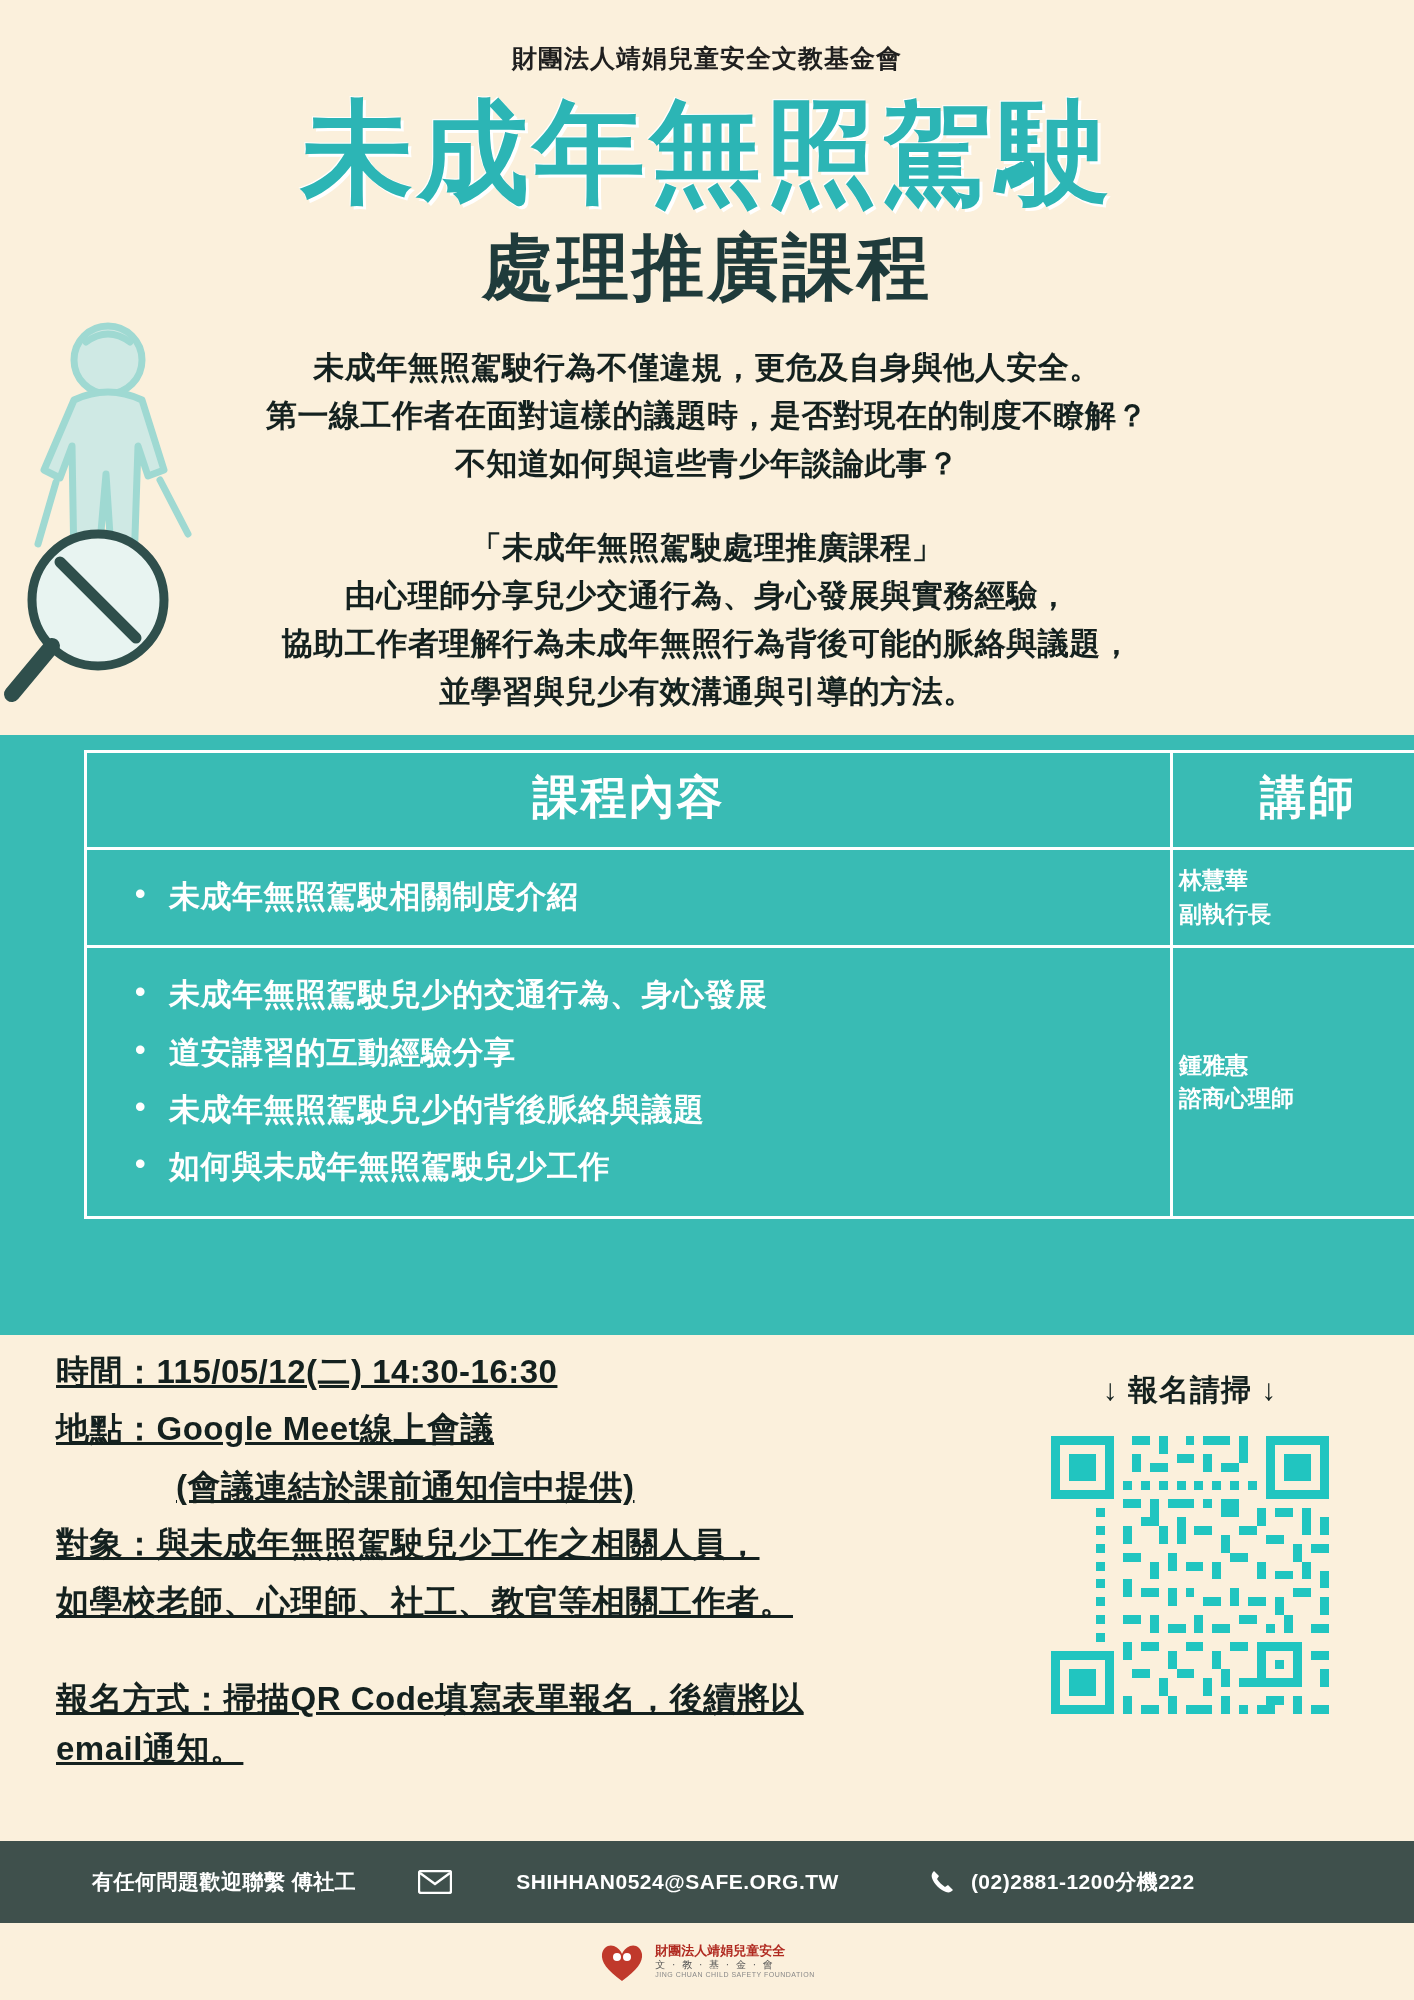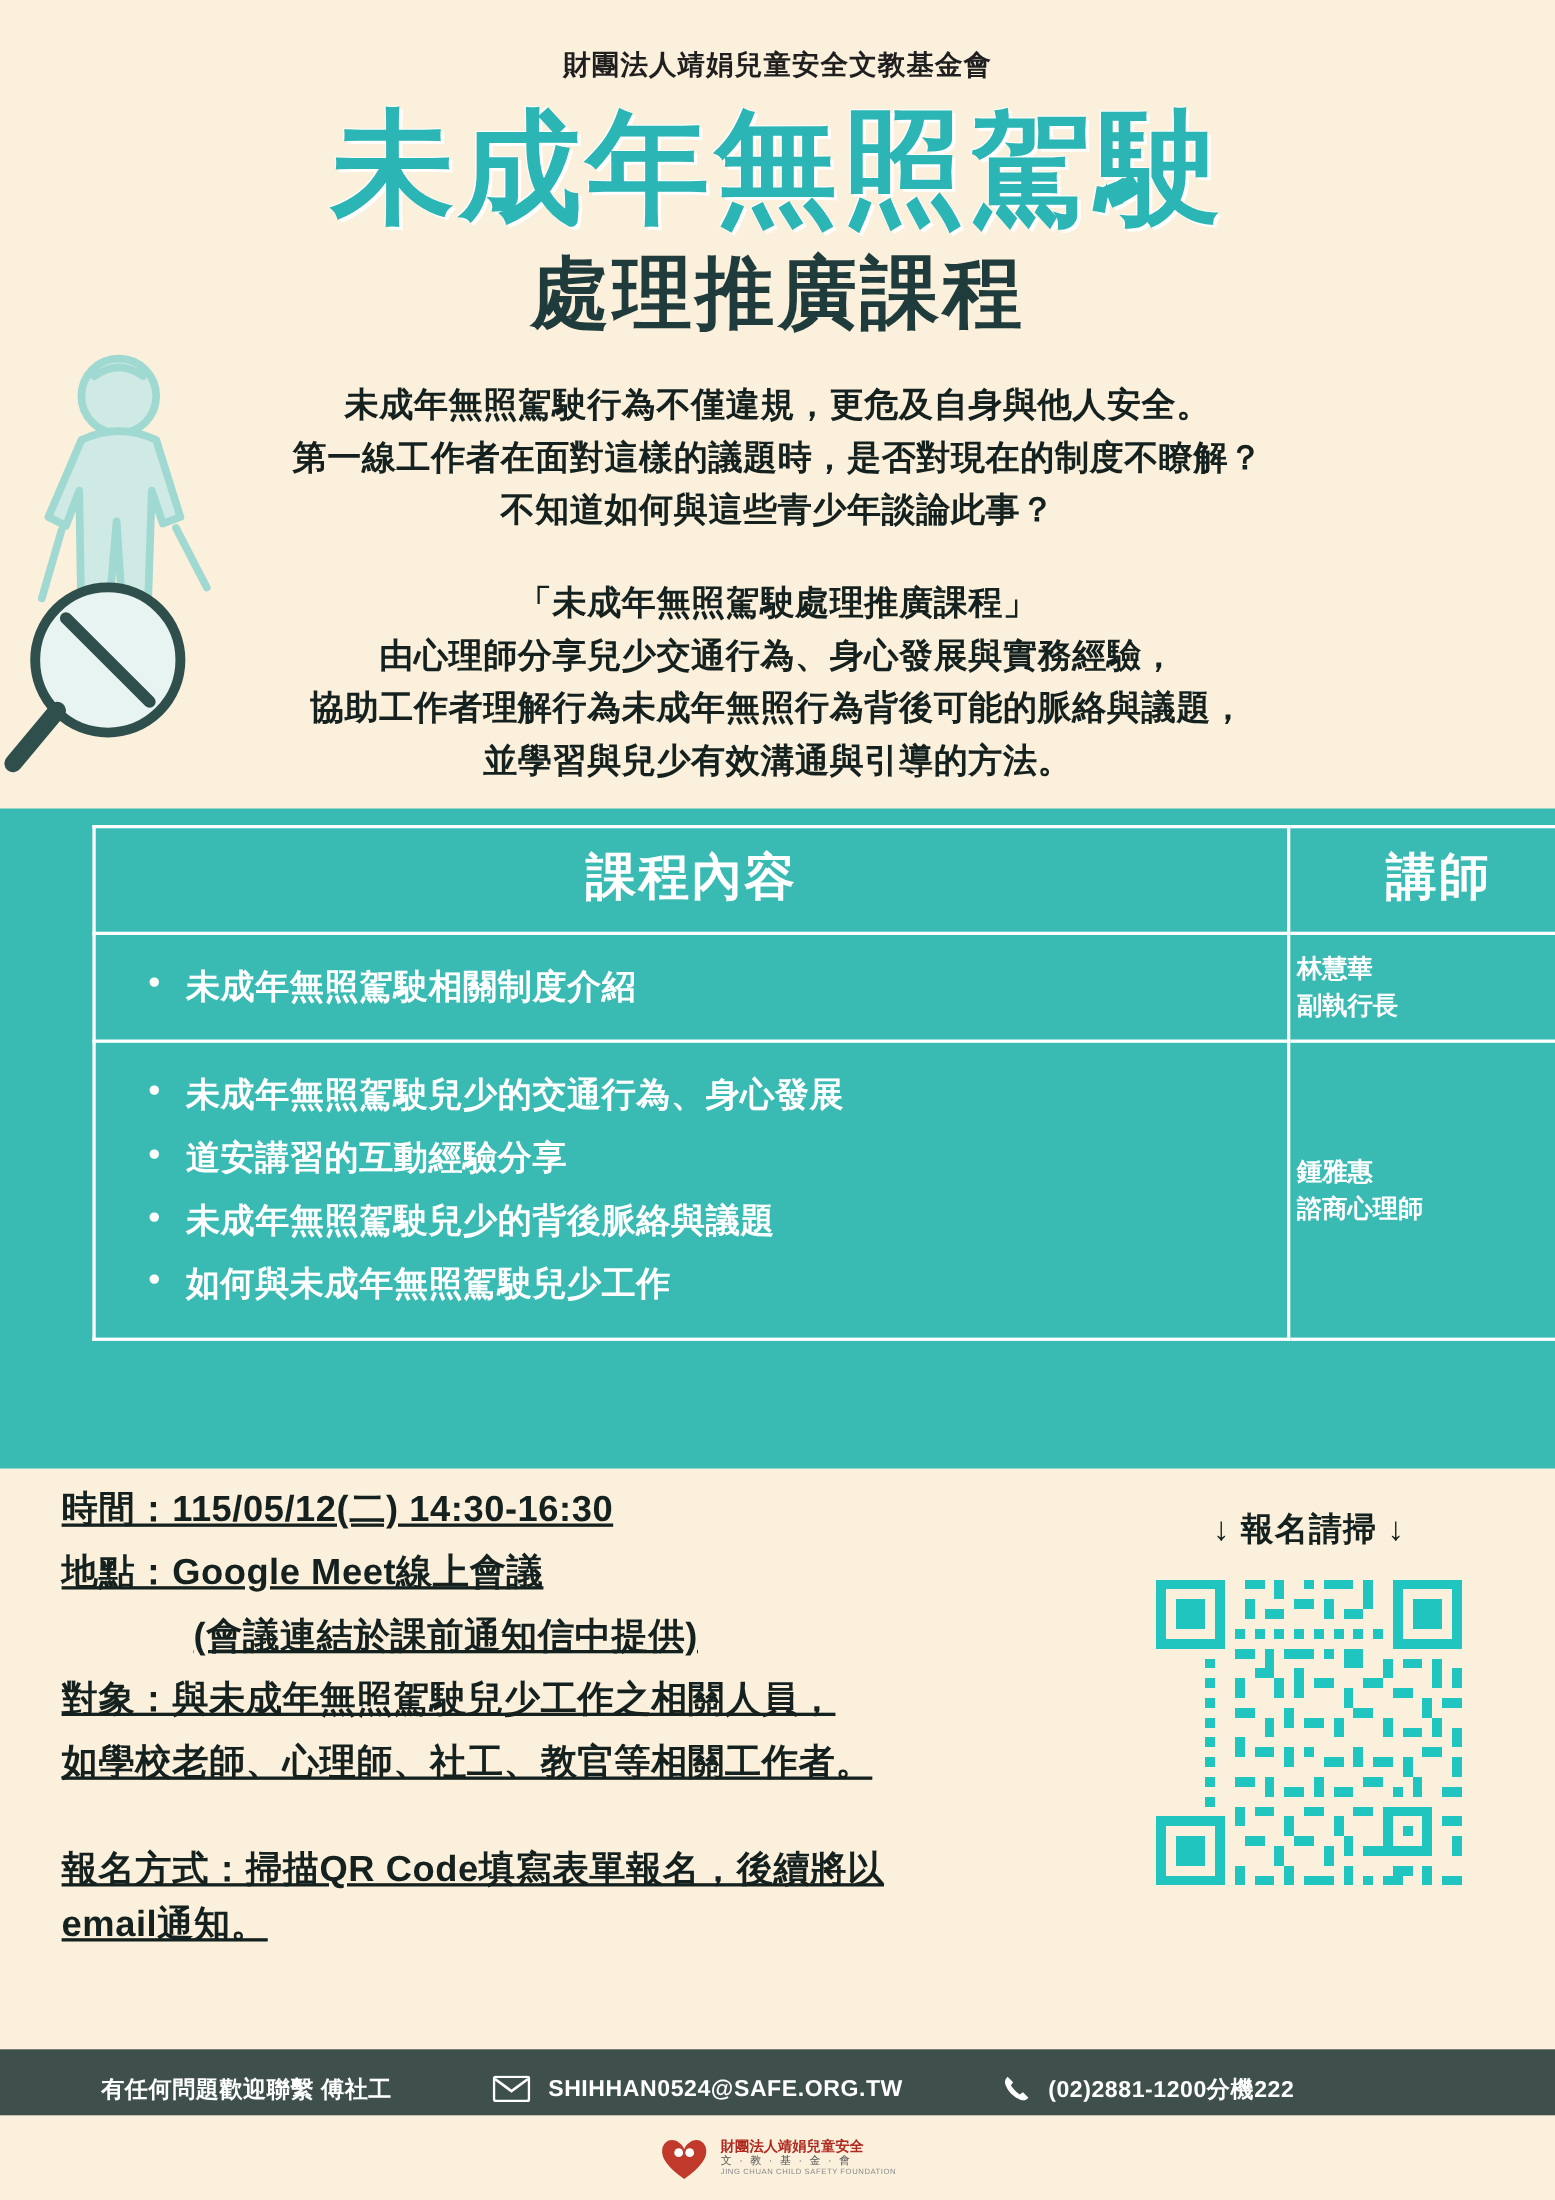--- a/index.html
+++ b/index.html
@@ -175,37 +175,37 @@
     height: 296px;
     margin: 0 auto;
     background: #fbf0dc;
     display: block;
   }
 
   
   .footer-bar {
     position: absolute;
     left: 0;
-    bottom: 66px;
+    bottom: 77px;
     width: 1414px;
-    height: 71px;
+    height: 82px;
     background: #3f504c;
     display: flex;
     align-items: center;
     color: #ffffff;
   }
   .footer-bar .f-item {
     display: flex;
     align-items: center;
     font-size: 21px;
     font-weight: bold;
     letter-spacing: 0.5px;
   }
   .footer-bar .f-contact { margin-left: 92px; }
-  .footer-bar .f-email { margin-left: 92px; }
+  .footer-bar .f-email { margin-left: 62px; gap: 48px; }
   .footer-bar .f-phone { margin-left: 90px; }
   .footer-bar .f-icon {
     display: inline-flex;
     margin-right: 16px;
   }
 
   .logo-zone {
     position: absolute;
     left: 0;
     bottom: 0;

